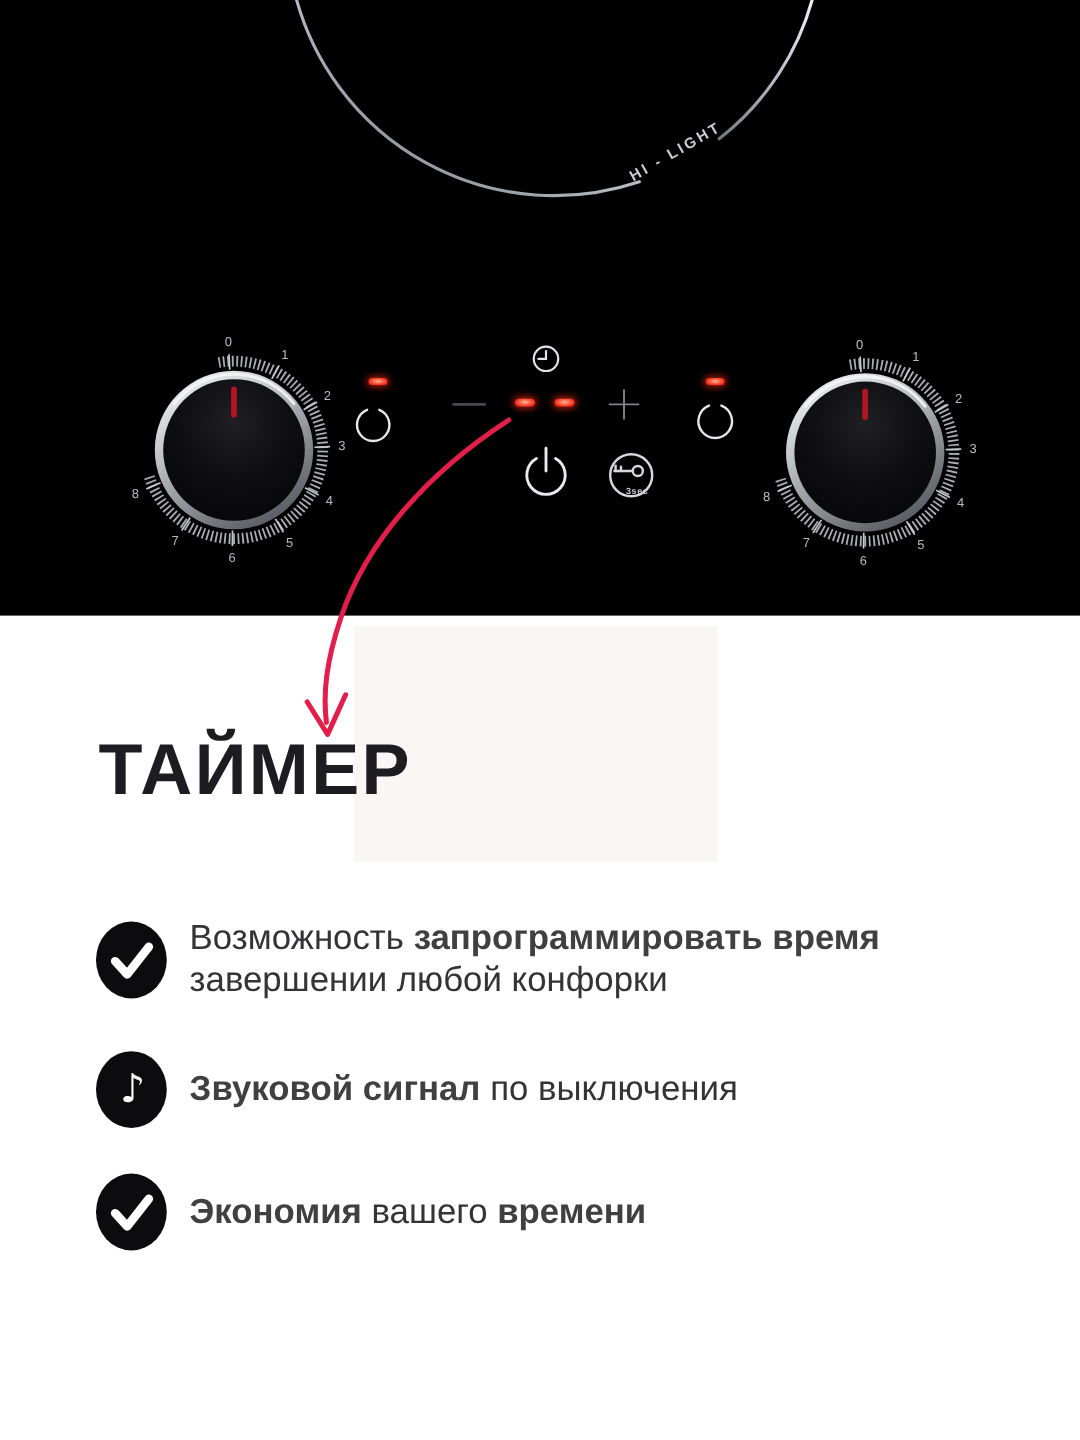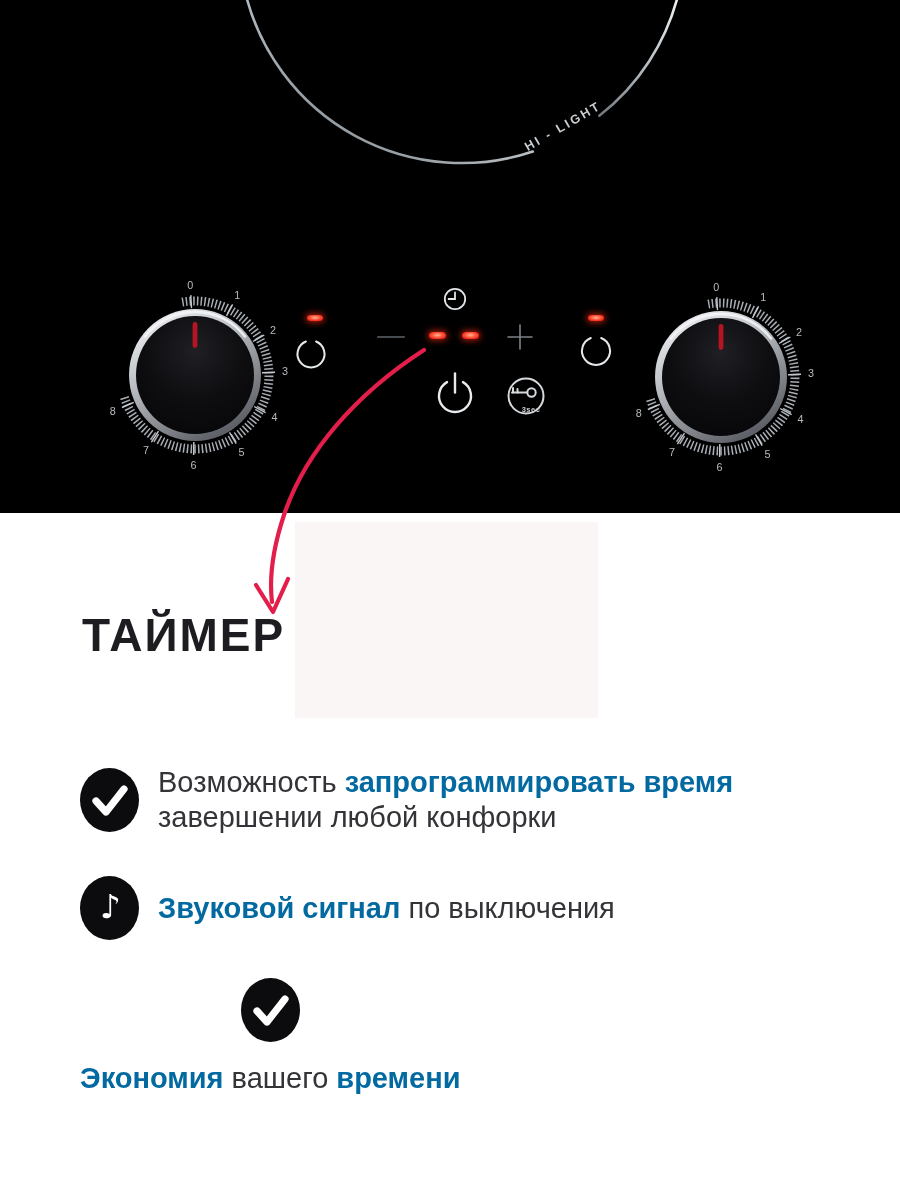--- a/index.html
+++ b/index.html
@@ -31,30 +31,30 @@
 
   
   .pill{position:absolute;border-radius:4px;
         background:radial-gradient(ellipse at 50% 45%, #ffb29e 0%, #ff6a4a 35%, #f2271a 70%, #c21108 100%);
         box-shadow:0 0 6px 1.5px rgba(255,45,20,.65);}
 
   
   .soft-rect{position:absolute;left:295px;top:522px;width:303px;height:196px;background:#faf6f6;}
 
   .page-title{position:absolute;left:82px;top:612px;margin:0;
-              font-size:46px;font-weight:bold;letter-spacing:2px;color:#1d1d21;line-height:1;}
+              font-size:60px;font-weight:bold;letter-spacing:2px;color:#1d1d21;line-height:1;}
 
   .bullet{position:absolute;left:80px;display:flex;align-items:center;gap:19px;}
   .b-icon{width:59px;height:64px;border-radius:50%;background:#0c0c0e;flex:0 0 auto;
           display:flex;align-items:center;justify-content:center;}
   .b-icon svg{display:block;}
   .note-glyph{color:#ffffff;font-family:"DejaVu Sans",sans-serif;font-size:33px;line-height:1;
               transform:translate(1px,-2px);}
   .b-text{margin:0;font-size:29px;line-height:35px;color:#333338;}
-  .b-text b{color:#0369a1;}
+  .b-text b{color:#404040;}
 
   
   .arrow-overlay{position:absolute;left:0;top:0;z-index:6;pointer-events:none;}
   .arrow{fill:none;stroke:#e41e4a;stroke-width:4.2;stroke-linecap:round;stroke-linejoin:round;}
 </style>
 </head>
 <body>
 
 <div class="canvas">
 
@@ -189,21 +189,21 @@
     <p class="b-text"><span>Возможность </span><b>запрограммировать время</b><br><span>завершении любой конфорки</span></p>
   </div>
 
   <div class="bullet" style="top:876px;">
     <div class="b-icon">
       <span class="note-glyph">♪</span>
     </div>
     <p class="b-text"><b>Звуковой сигнал</b><span> по выключения</span><br></p>
   </div>
 
-  <div class="bullet" style="top:978px;flex-direction:column;">
+  <div class="bullet" style="top:978px;">
     <div class="b-icon">
       <svg width="59" height="64" viewBox="0 0 59 64">
         <polyline points="16,33 26,44 44,21" fill="none" stroke="#ffffff" stroke-width="7.2" stroke-linecap="round" stroke-linejoin="round"></polyline>
       </svg>
     </div>
     <p class="b-text"><b>Экономия</b><span> вашего </span><b>времени</b></p>
   </div>
 
   <svg class="arrow-overlay" width="900" height="1200" viewBox="0 0 900 1200">
     <path class="arrow" d="M 424 350 C 356 394 305 452 284 515 C 272 551 269 577 272 602"></path>

